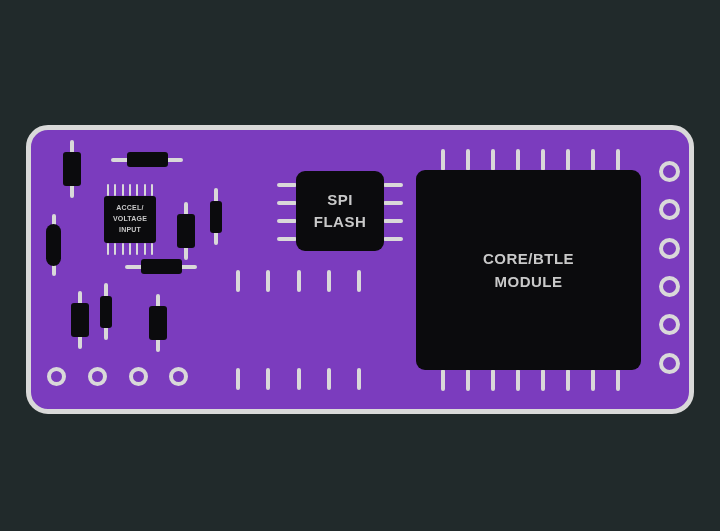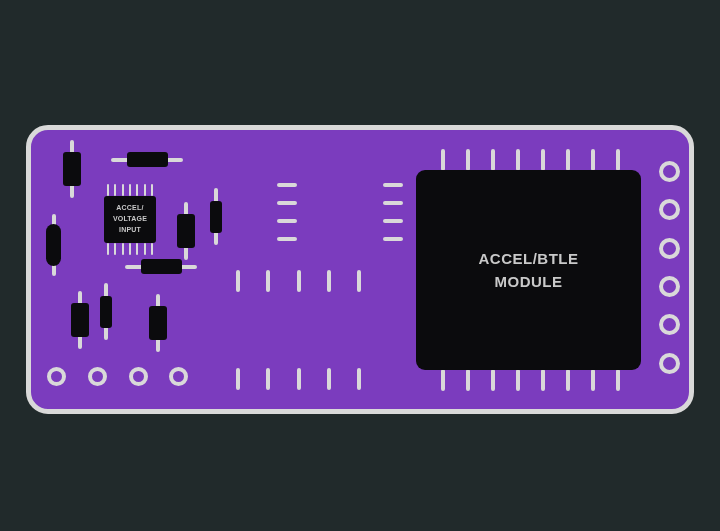--- a/index.html
+++ b/index.html
@@ -119,20 +119,24 @@
       <i></i>
       <i></i>
       <i></i>
   </div>
   <div class="pins col" style="left:383px;top:183px;width:20px;height:58px">
     <i></i>
       <i></i>
       <i></i>
       <i></i>
   </div>
+  <div class="chip chip-spi">
+    <span class="lbl">SPI
+FLASH</span>
+  </div>
 
   <div class="pins row" style="left:236px;top:270px;width:125px;height:22px">
     <i></i>
       <i></i>
       <i></i>
       <i></i>
       <i></i>
   </div>
   <div class="pins row" style="left:236px;top:368px;width:125px;height:22px">
     <i></i>
@@ -156,21 +160,21 @@
     <i></i>
       <i></i>
       <i></i>
       <i></i>
       <i></i>
       <i></i>
       <i></i>
       <i></i>
   </div>
   <div class="chip chip-core">
-    <span class="lbl">ACCEL/BTLE
+    <span class="lbl">CORE/BTLE
 MODULE</span>
   </div>
 
   <div class="pad small" style="left:47px;top:367px"></div>
   <div class="pad small" style="left:88px;top:367px"></div>
   <div class="pad small" style="left:129px;top:367px"></div>
   <div class="pad small" style="left:169px;top:367px"></div>
 
   <div class="pad big" style="left:659px;top:161px"></div>
   <div class="pad big" style="left:659px;top:199px"></div>

